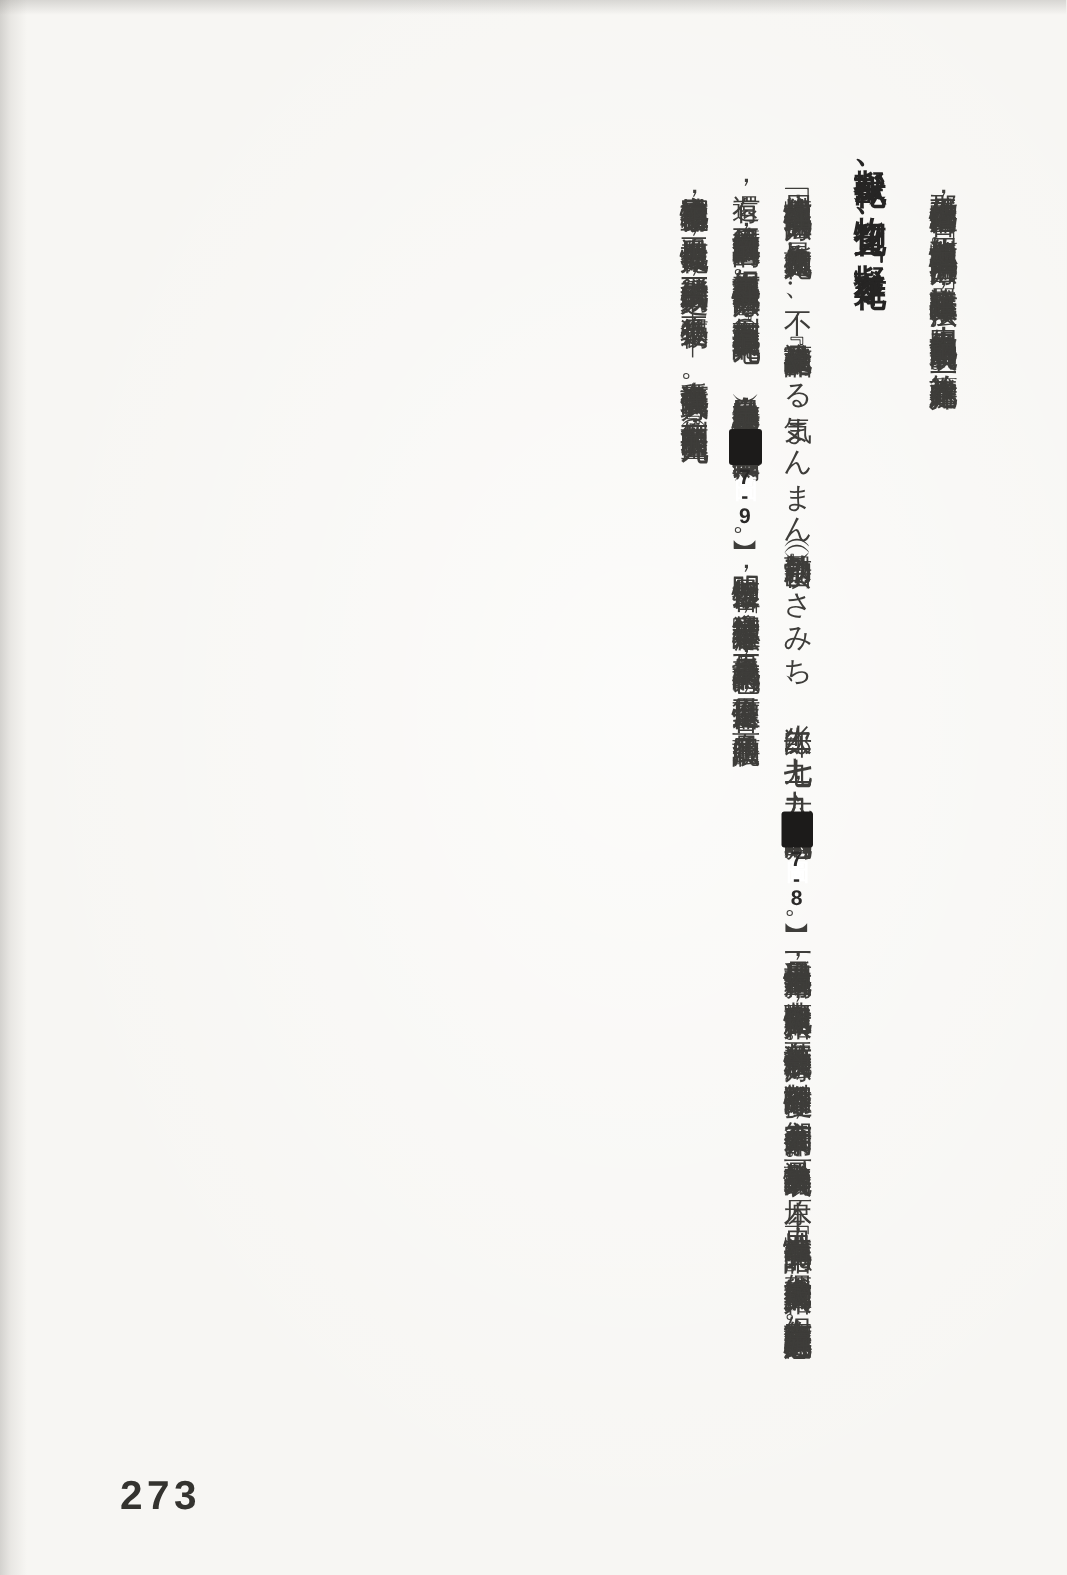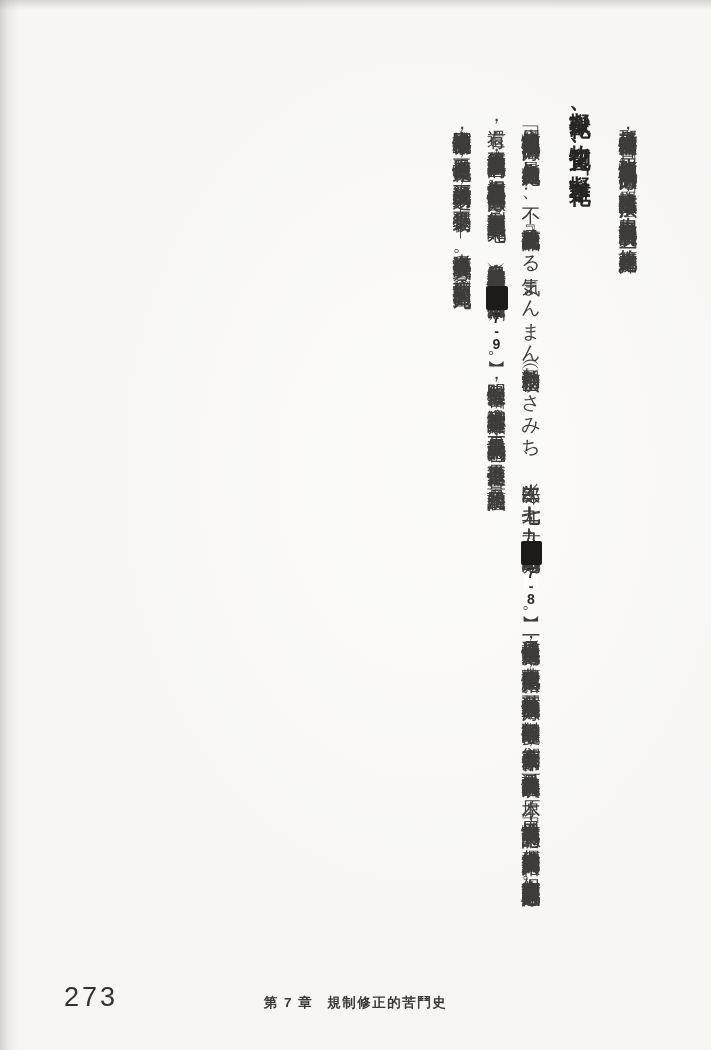--- a/index.html
+++ b/index.html
@@ -88,24 +88,24 @@
     letter-spacing: -3px;
     color: #2a2928;
   }
   .figbracket {
     font-size: 0.9em;
   }
 
   
   .page-number {
     position: absolute;
-    left: 64px;
+    left: 80px;
     top: 982px;
     font-family: "Liberation Sans", "DejaVu Sans", sans-serif;
-    font-weight: 400;
+    font-weight: 700;
     font-size: 27px;
     letter-spacing: 3px;
     color: #34332f;
   }
   .running-footer {
     position: absolute;
     left: 0;
     right: 0;
     top: 994px;
     text-align: center;
@@ -135,14 +135,13 @@
     <p class="para"><span>用模仿性器官的「其他東西」表現性器的方法，最為人所知的就是擬人化……不、應該說是擬獸化的作品『やる気まんまん（興致勃勃）』（横山まさみち、牛次郎／一九七七～一九九六，日刊現代）中所用的海狗了吧</span><span class="figref"><span class="figbox">圖</span><span class="fignum">7-8</span><span class="figbracket">】</span></span><span>。這是一種把男性性器官畫成海狗，藉由擬獸化賦予性器第二人格，甚至擁有獨立性格的表現方法。對於故事離不開性愛，卻有含有喜劇元素的本作，可說是非常恰如其分的表現。原本，男性性器在日本就有「兒子」的隱語，偶爾會被畫成擁有者的第二人格；但在本作中應該詮釋成下流之心的象徵更好。</span></p>
 
     <p class="para"><span>還有，儘管不是以挑逗讀者的興奮感為目的，但也有用如香蕉等棒狀水果代替男性性器的方法。例如在克・亞樹的『夫妻成長日記』（一九九七～，白泉社）中的口交等場景便是用香蕉代替男性性器，迴避直接的描寫</span><span class="figref"><span class="figbox">圖</span><span class="fignum">7-9</span><span class="figbracket">】</span></span><span>。明明是模擬性器官，旁邊卻總是標註「這是香蕉」，也是『夫妻成長日記』的一大特色，貫徹這不是性器官，而是香蕉的說法。</span></p>
 
     <p class="para">寫實地描繪男性性器就需要修正，不過若把男性性器擬人化，就變成漫畫的出場人物之一，不算是猥褻物——也有這種逆向操作的表現方式。例如加藤禮次郎的『童子』（一九九四，</p>
 
   </main>
 
   <div class="page-number">273</div>
 
-  <div class="running-footer"><span class="chapter-label">第 7 章</span><span class="chapter-title">規制修正的苦鬥史</span></div>
 </div>
 
 </body></html>

